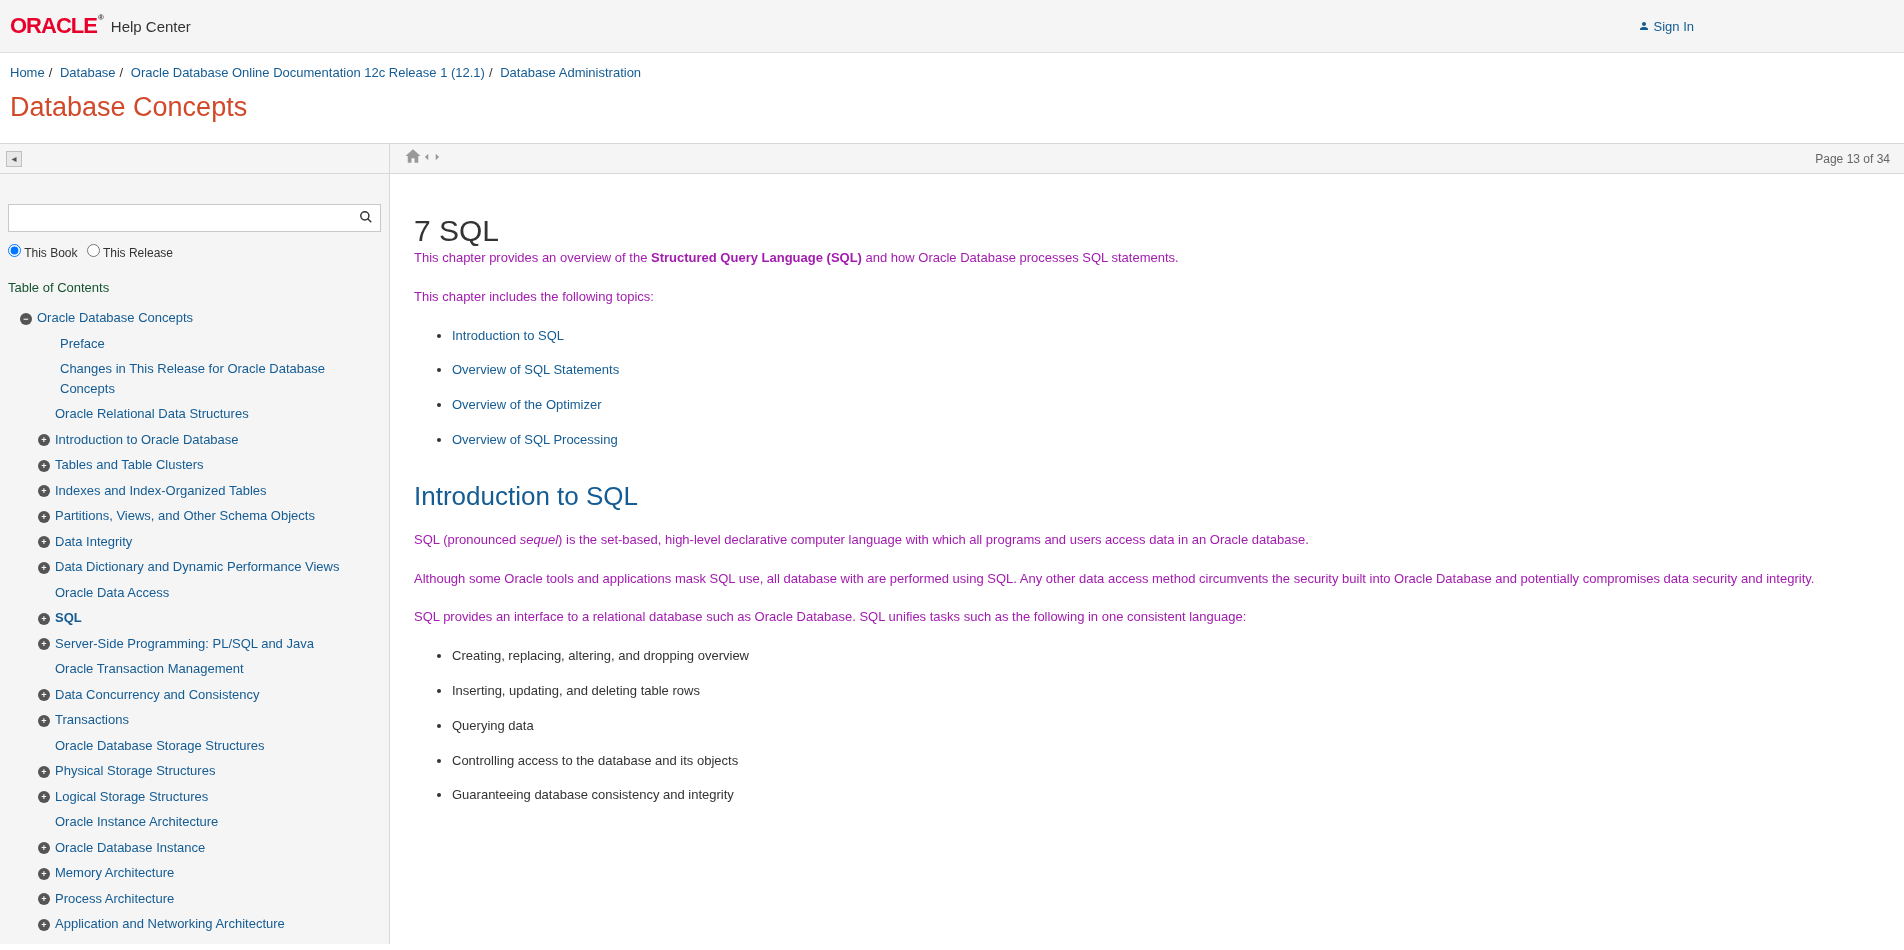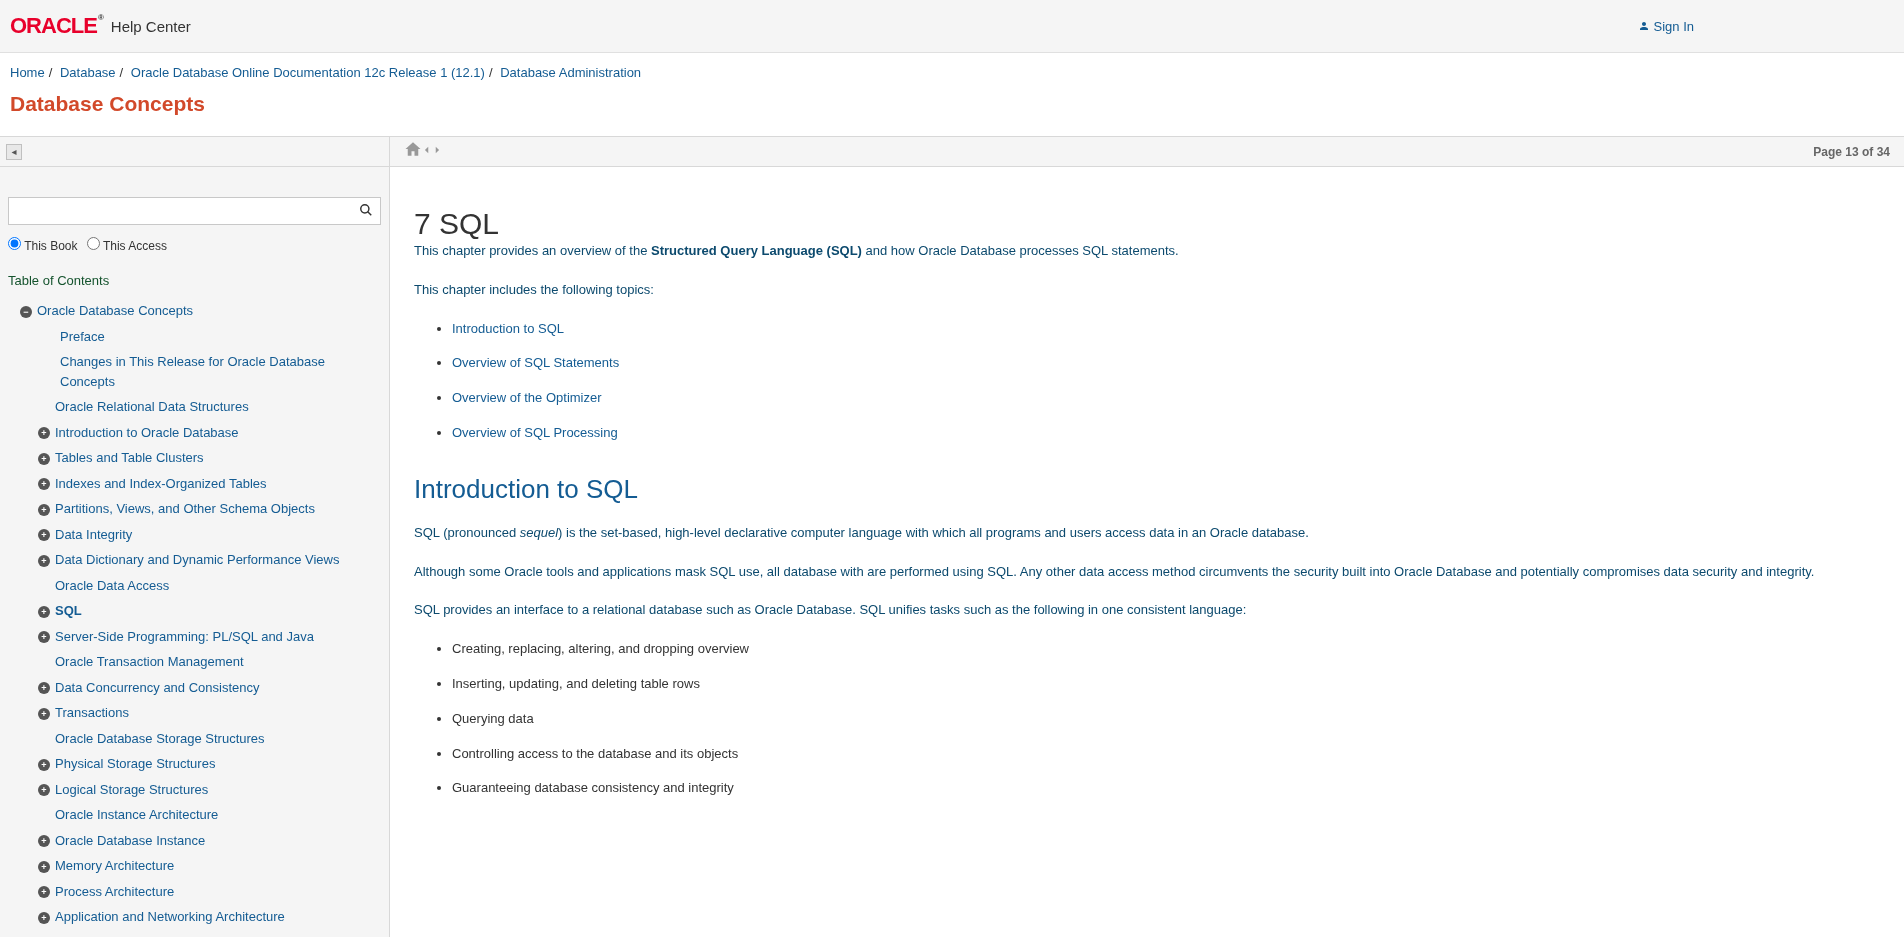--- a/index.html
+++ b/index.html
@@ -10,21 +10,21 @@
 .oracle-logo { color: #e8002b; font-family: Arial, sans-serif; font-weight: bold; font-size: 22px; letter-spacing: -1px; font-stretch: condensed; }
 .oracle-r { font-size: 8px; color: #333; vertical-align: top; margin-left: 1px; }
 .help-center { color: #333; font-size: 15px; margin-left: 8px; }
 .spacer { flex: 1; }
 .signin { color: #145c93; font-size: 13px; display: flex; align-items: center; gap: 4px; margin-right: 200px; }
 .signin-icon { width: 12px; height: 12px; }
 
 .breadcrumb-row { padding: 12px 10px 8px; font-size: 13px; }
 .breadcrumb-row span.sep { color: #333; margin: 0 4px; }
 
-.page-title { color: #d2492a; font-size: 21px; font-weight: bold; padding: 4px 10px 20px; }
+.page-title { color: #d2492a; font-size: 27px; font-weight: normal; padding: 4px 10px 20px; }
 
 .body-wrap { display: flex; border-top: 1px solid #d8d8d8; }
 .sidebar { width: 390px; background: #f5f5f5; border-right: 1px solid #d8d8d8; min-height: 800px; }
 .side-collapse { height: 30px; border-bottom: 1px solid #d8d8d8; padding: 6px; }
 .collapse-btn { width: 16px; height: 16px; background: #e8e8e8; border: 1px solid #c0c0c0; display: inline-flex; align-items: center; justify-content: center; font-size: 10px; color: #555; cursor: pointer; }
 
 .search-box { margin: 30px 8px 10px; position: relative; }
 .search-box input { width: 100%; height: 28px; border: 1px solid #c8c8c8; padding: 0 30px 0 6px; font-size: 13px; }
 .search-icon { position: absolute; right: 8px; top: 6px; color: #555; font-size: 14px; cursor: pointer; }
 
@@ -36,29 +36,29 @@
 .toc { list-style: none; padding: 0 8px; }
 .toc li { padding: 3px 0; font-size: 13px; line-height: 1.5; }
 .toc .l1 { padding-left: 12px; }
 .toc .l2 { padding-left: 30px; }
 .toc .l3 { padding-left: 52px; }
 .toc .icon { display: inline-block; width: 12px; height: 12px; border-radius: 50%; background: #555; color: #fff; font-size: 9px; line-height: 12px; text-align: center; margin-right: 5px; vertical-align: middle; font-weight: bold; }
 .toc .noicon { display: inline-block; width: 17px; }
 .toc .bold a { color: #145c93; font-weight: bold; }
 
 .content { flex: 1; background: #fff; }
-.content-bar { height: 30px; background: #f5f5f5; border-bottom: 1px solid #d8d8d8; display: flex; align-items: center; padding: 0 14px; color: #999; font-weight: bold; }
+.content-bar { height: 30px; background: #f5f5f5; border-bottom: 1px solid #d8d8d8; display: flex; align-items: center; padding: 0 14px; color: #999; }
 .nav-icon { color: #999; font-size: 18px; cursor: pointer; }
 .nav-icon.house { font-size: 20px; }
 .page-indicator { margin-left: auto; font-size: 12px; color: #666; }
 
 .article { padding: 40px 24px 40px 24px; max-width: 1500px; }
 .article h1 { font-size: 30px; font-weight: normal; color: #333; }
 .article h2 { font-size: 26px; font-weight: normal; color: #145c93; margin: 30px 0 18px; }
-.article p { font-size: 13px; line-height: 1.6; margin-bottom: 18px; color: #0c4a6e; }
+.article p { font-size: 13px; line-height: 1.6; margin-bottom: 18px; color: #a21caf; }
 .article ul { margin: 0 0 20px 38px; }
 .article ul li { font-size: 13px; line-height: 1.6; margin-bottom: 14px; color: #333; }
 .article ul.links li a { color: #145c93; }
 .article strong { font-weight: bold; }
 .article em { font-style: italic; }
 </style>
 </head>
 <body>
 
 <div class="top-bar">
@@ -91,21 +91,21 @@
       <input type="text" style="">
       <span class="search-icon">
         <svg width="14" height="14" viewBox="0 0 24 24" fill="none" stroke="#333" stroke-width="2.5">
             <circle cx="10" cy="10" r="7"></circle>
             <line x1="21" y1="21" x2="15" y2="15"></line>
           </svg>
       </span>
     </div>
     <div class="radio-row">
       <label><input type="radio" name="scope" checked="" style=""> <span>This Book</span></label>
-      <label><input type="radio" name="scope" style=""> <span>This Access</span></label>
+      <label><input type="radio" name="scope" style=""> <span>This Release</span></label>
     </div>
     <div class="toc-title">Table of Contents</div>
     <ul class="toc">
       <li class="l1"><span class="icon">−</span><a href="#">Oracle Database Concepts</a></li>
       <li class="l3"><a href="#">Preface</a></li>
       <li class="l3"><a href="#">Changes in This Release for Oracle Database Concepts</a></li>
       <li class="l2"><span class="noicon"></span><a href="#">Oracle Relational Data Structures</a></li>
       <li class="l2"><span class="icon">+</span><a href="#">Introduction to Oracle Database</a></li>
       <li class="l2"><span class="icon">+</span><a href="#">Tables and Table Clusters</a></li>
       <li class="l2"><span class="icon">+</span><a href="#">Indexes and Index-Organized Tables</a></li>

